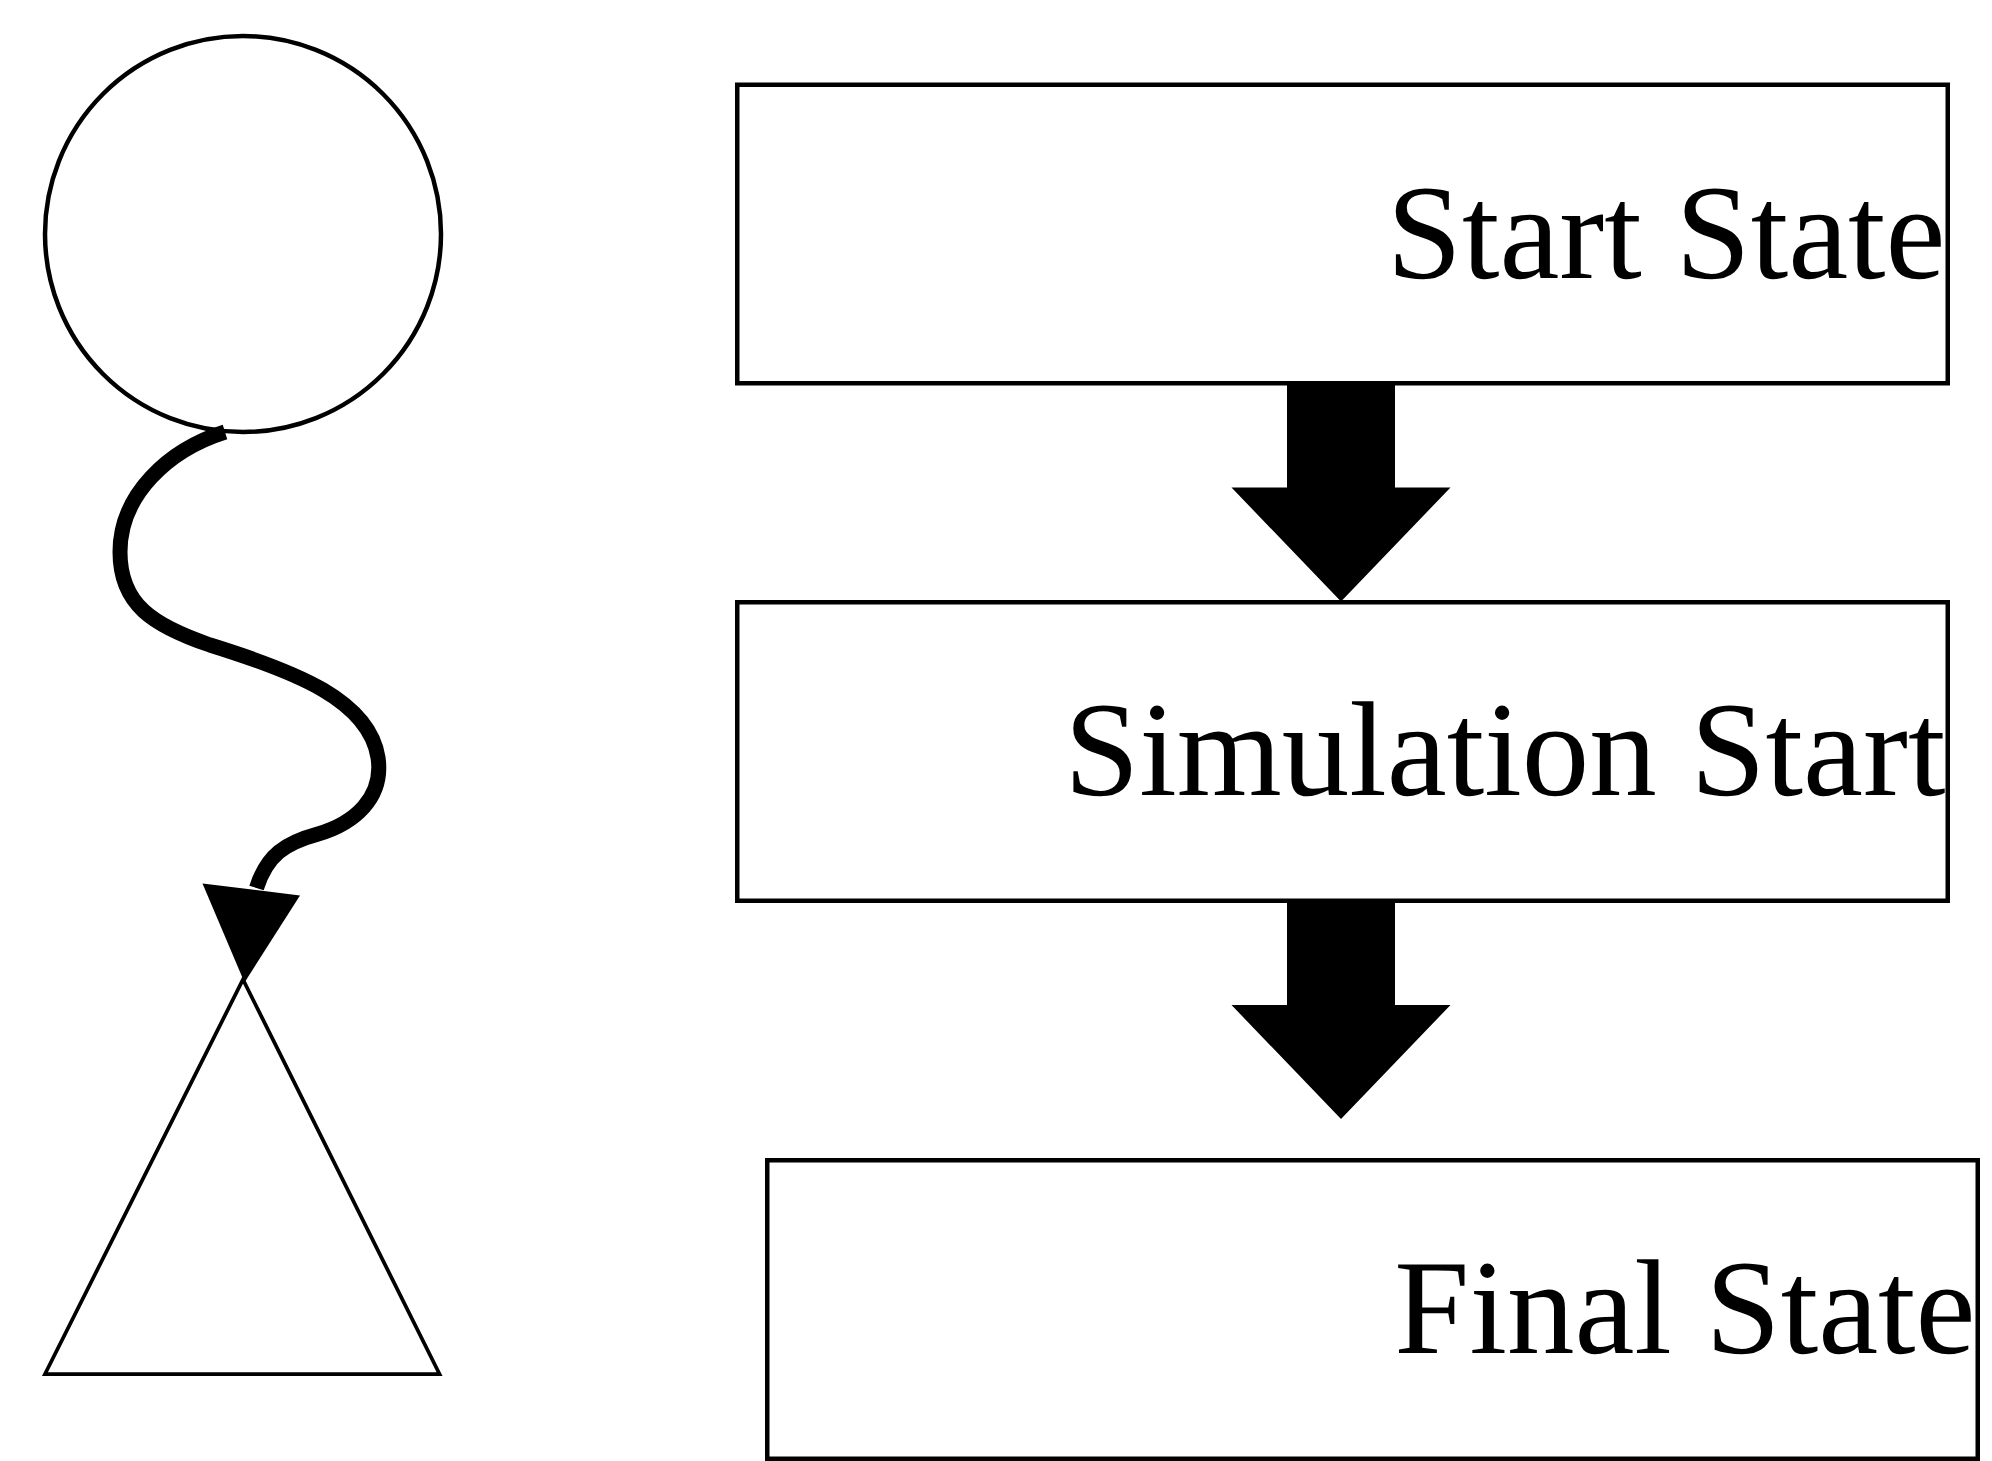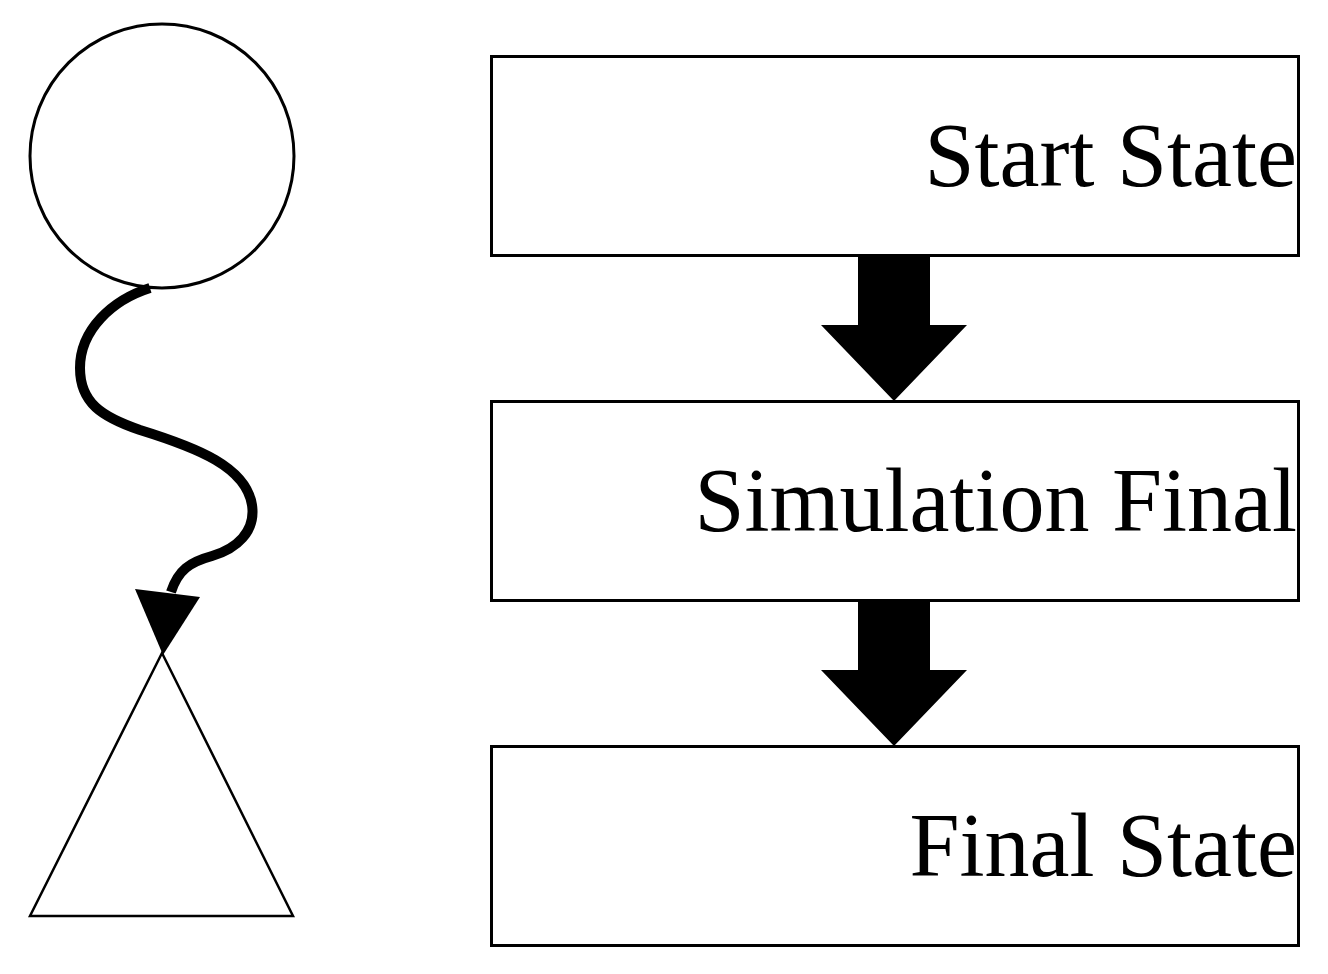--- a/index.html
+++ b/index.html
@@ -33,21 +33,21 @@
     justify-content: flex-end;
   }
   .flow-box .box-label {
     font-size: 90px;
     color: #000000;
     white-space: nowrap;
     line-height: 1;
   }
   .box-start { top: 55px; }
   .box-policy { top: 400px; }
-  .box-final { top: 745px; }
+  .box-final { top: 772px; margin-left: 20px; }
   .flow-arrow-svg {
     position: absolute;
     left: 790px;
     width: 210px;
     height: 146px;
   }
   .arrow-1 { top: 256px; }
   .arrow-2 { top: 601px; }
 </style>
 </head>
@@ -69,21 +69,21 @@
 
   <div class="flow-box box-start">
     <span class="box-label">Start State</span>
   </div>
 
   <svg class="flow-arrow-svg arrow-1" viewBox="0 0 210 146">
     <polygon points="68,0 140,0 140,69 177,69 104,145 31,69 68,69" fill="#000000"></polygon>
   </svg>
 
   <div class="flow-box box-policy">
-    <span class="box-label">Simulation Final</span>
+    <span class="box-label">Simulation Start</span>
   </div>
 
   <svg class="flow-arrow-svg arrow-2" viewBox="0 0 210 146">
     <polygon points="68,0 140,0 140,69 177,69 104,145 31,69 68,69" fill="#000000"></polygon>
   </svg>
 
   <div class="flow-box box-final">
     <span class="box-label">Final State</span>
   </div>
 

